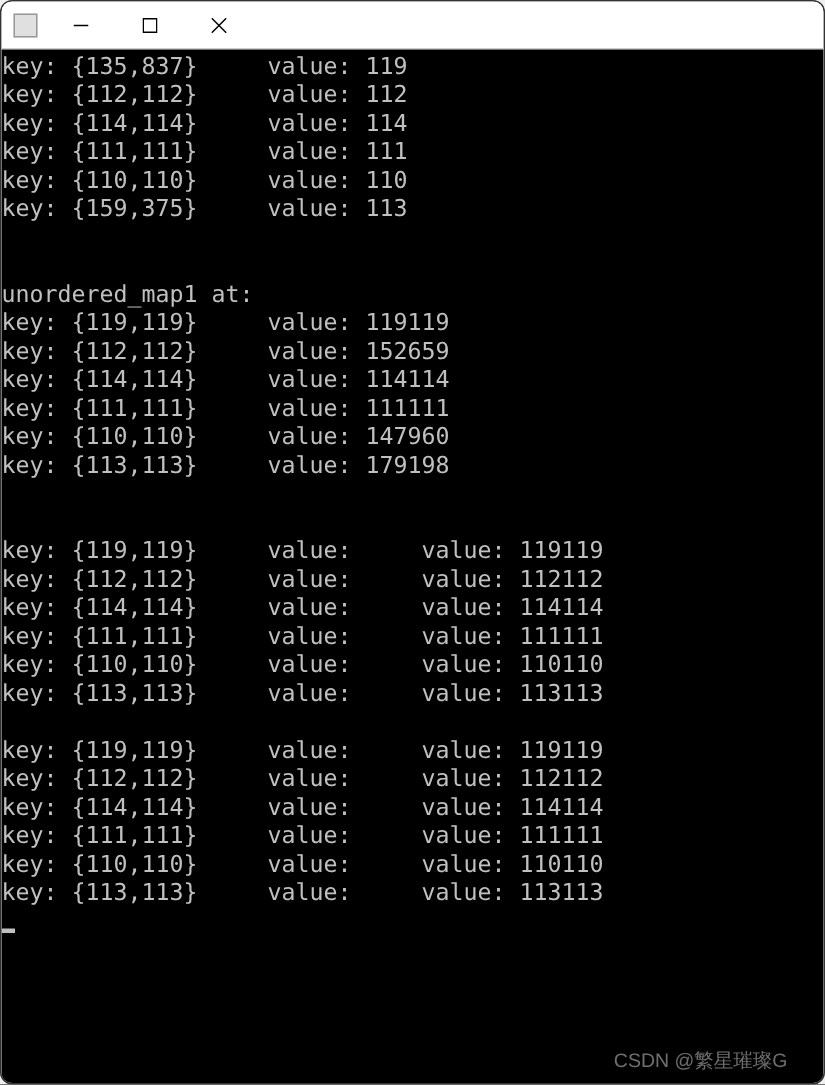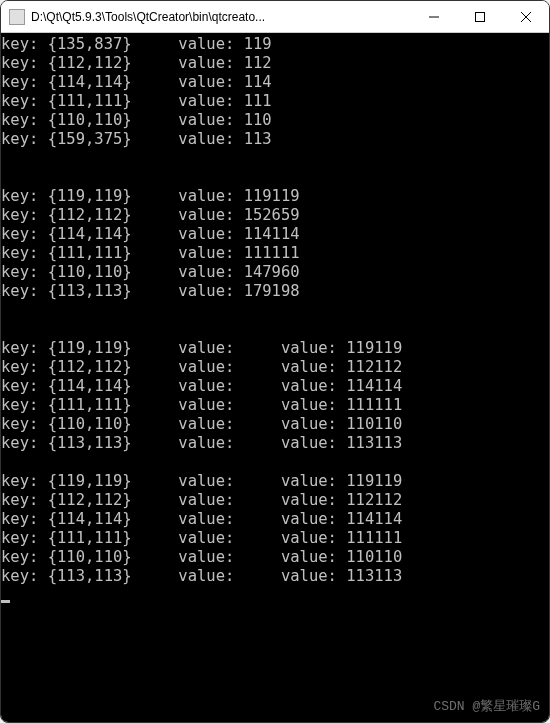--- a/index.html
+++ b/index.html
@@ -8,30 +8,29 @@
     .titlebar { height: 32px; background: #fff; display: flex; align-items: center; border-bottom: 1px solid #ccc; }
     .title-icon { width: 16px; height: 16px; background: #e0e0e0; border: 1px solid #999; margin: 0 6px 0 8px; }
     .title-text { flex: 1; font-size: 12px; color: #000; overflow: hidden; text-overflow: ellipsis; white-space: nowrap; }
     .win-controls { display: flex; height: 100%; }
     .win-btn { width: 46px; height: 100%; display: flex; align-items: center; justify-content: center; font-size: 10px; color: #000; }
     .win-btn svg { width: 10px; height: 10px; }
     .console { flex: 1; background: #000; color: #c0c0c0; font-family: 'NSimSun','SimSun', monospace; font-size: 15.5px; line-height: 19px; padding: 2px 0 0 0; overflow: hidden; position: relative; }
     .line { white-space: pre; }
     .blank { height: 19px; }
     .cursor { display: inline-block; width: 9px; height: 3px; background: #c0c0c0; vertical-align: bottom; margin-bottom: 2px; }
-    .watermark { position: absolute; right: 9px; bottom: 6px; color: rgba(200,200,200,0.55); font-size: 13px; font-family: Liberation Mono, monospace; }
+    .watermark { position: absolute; right: 24px; bottom: 6px; color: rgba(200,200,200,0.55); font-size: 13px; font-family: Liberation Sans, sans-serif; }
     .sections { }
   </style>
 </head>
 <body>
 
 <div class="window">
   <div class="titlebar">
     <div class="title-icon"></div>
-    <div class="title-text">D:\Qt\Qt5.9.3\Tools\QtCreator\bin\qtcreato...</div>
     <div class="win-controls">
       <div class="win-btn">
         <svg viewBox="0 0 10 10">
             <line x1="0" y1="5" x2="10" y2="5" stroke="currentColor" stroke-width="1"></line>
           </svg>
       </div>
       <div class="win-btn">
         <svg viewBox="0 0 10 10">
             <rect x="0.5" y="0.5" width="9" height="9" fill="none" stroke="currentColor" stroke-width="1"></rect>
           </svg>
@@ -47,20 +46,21 @@
   <div class="console">
     <div class="sections" id="sections">
         <div class="line">key: {135,837}     value: 119</div>
         <div class="line">key: {112,112}     value: 112</div>
         <div class="line">key: {114,114}     value: 114</div>
         <div class="line">key: {111,111}     value: 111</div>
         <div class="line">key: {110,110}     value: 110</div>
         <div class="line">key: {159,375}     value: 113</div>
         <div class="blank"></div>
         <div class="blank"></div>
+        <div class="line">unordered_map1 at:</div>
         <div class="line">key: {119,119}     value: 119119</div>
         <div class="line">key: {112,112}     value: 152659</div>
         <div class="line">key: {114,114}     value: 114114</div>
         <div class="line">key: {111,111}     value: 111111</div>
         <div class="line">key: {110,110}     value: 147960</div>
         <div class="line">key: {113,113}     value: 179198</div>
         <div class="blank"></div>
         <div class="blank"></div>
         <div class="line">key: {119,119}     value:     value: 119119</div>
         <div class="line">key: {112,112}     value:     value: 112112</div>

